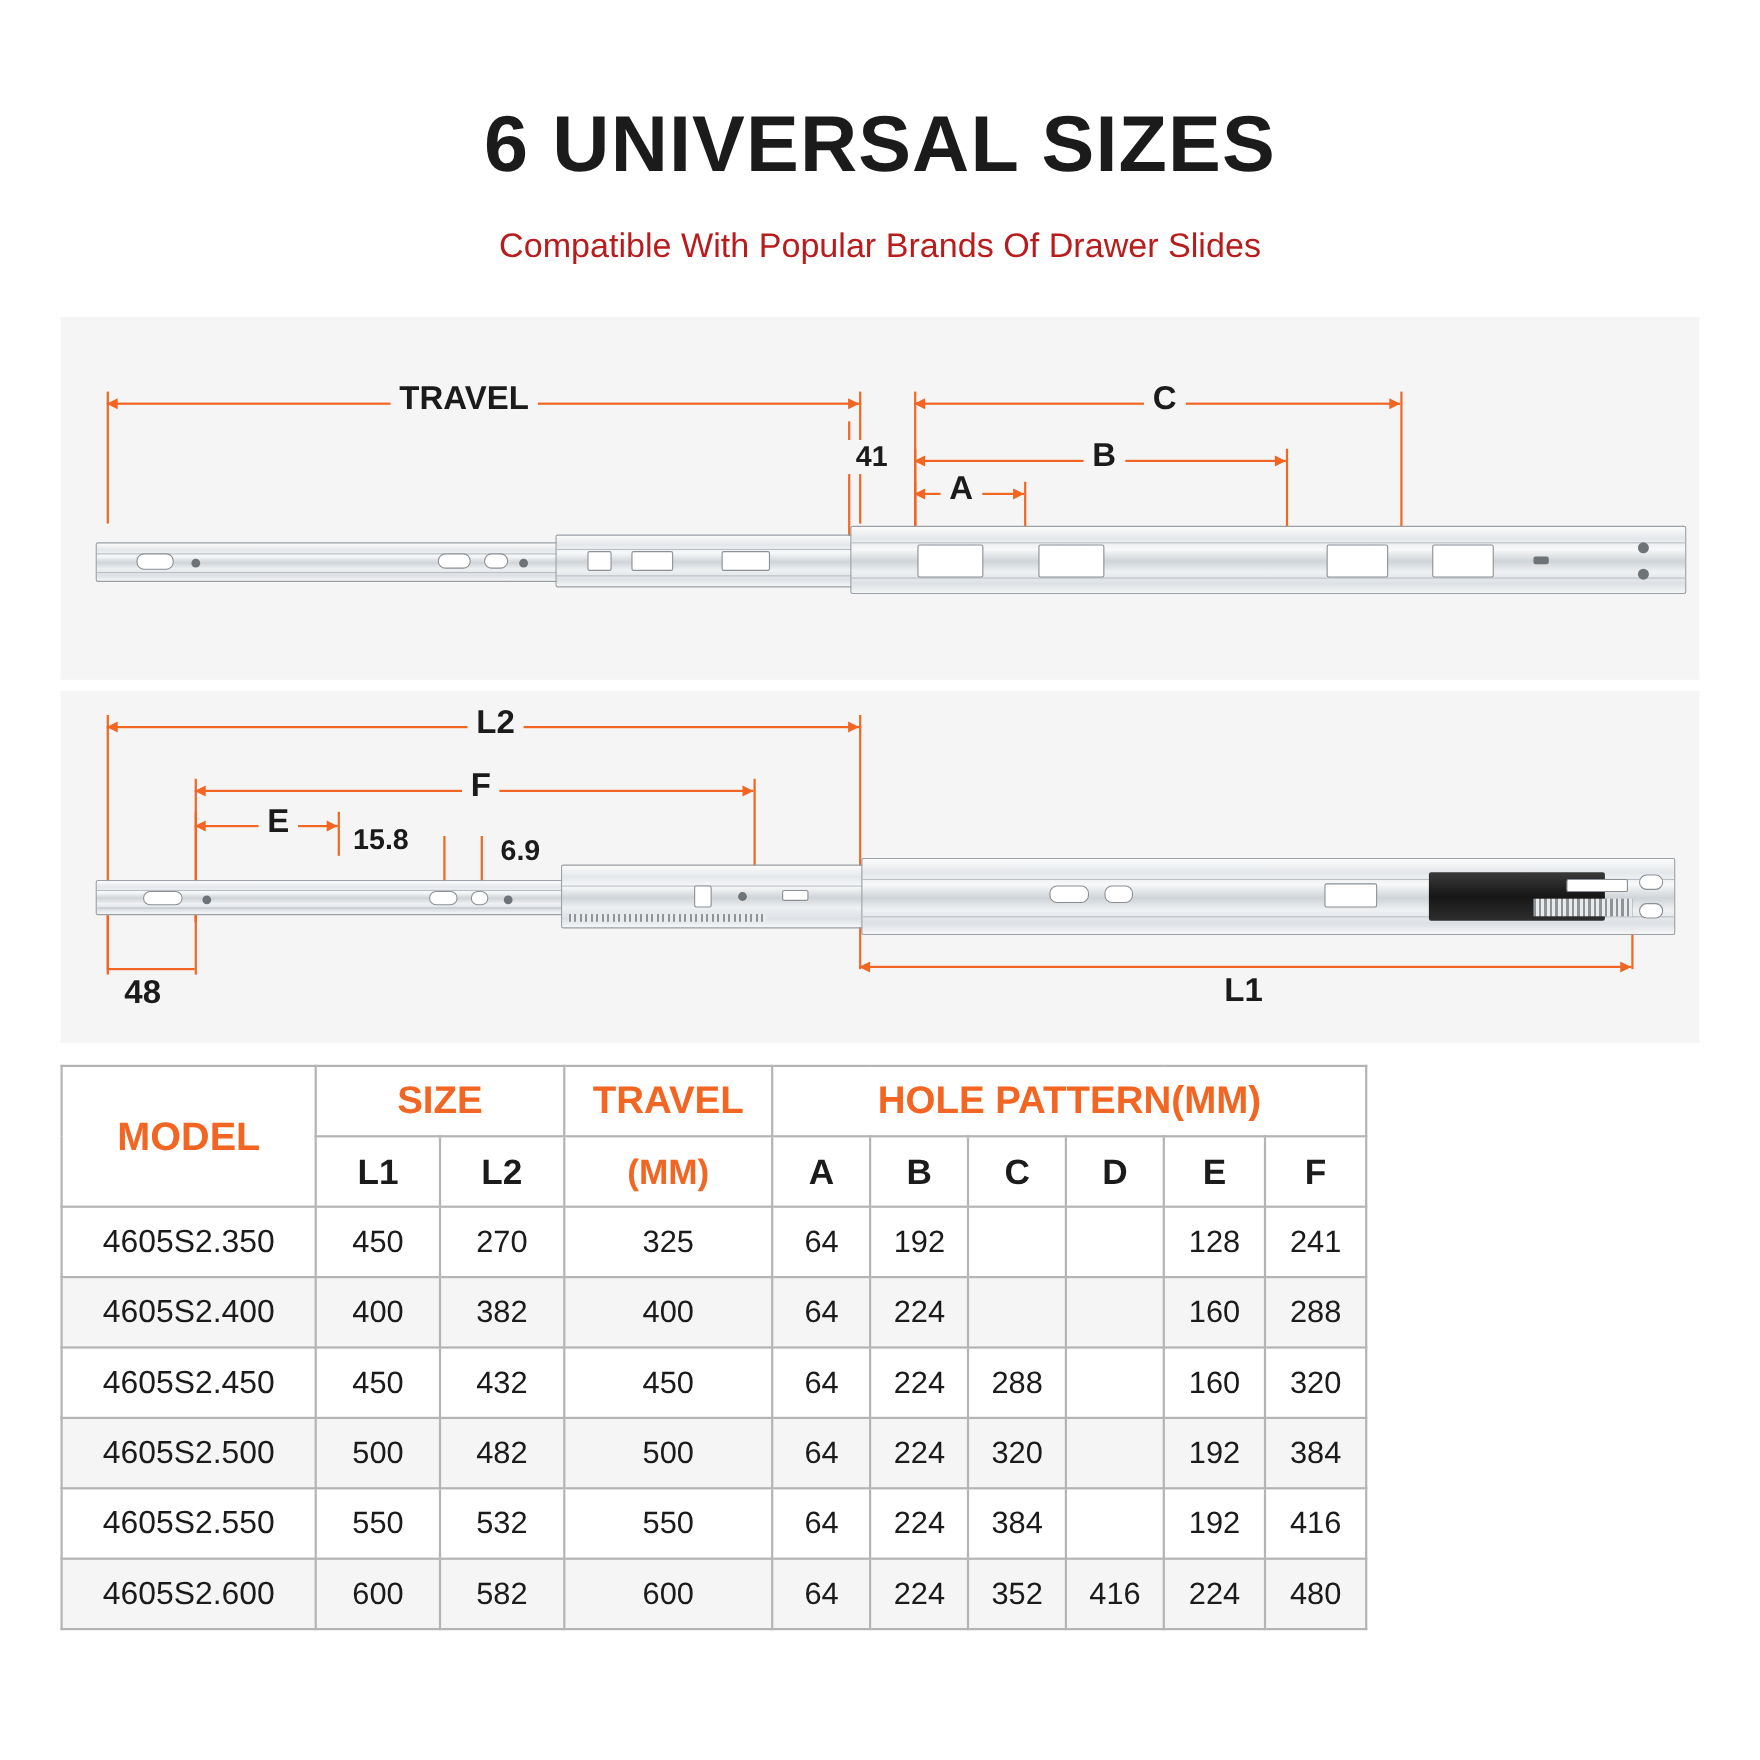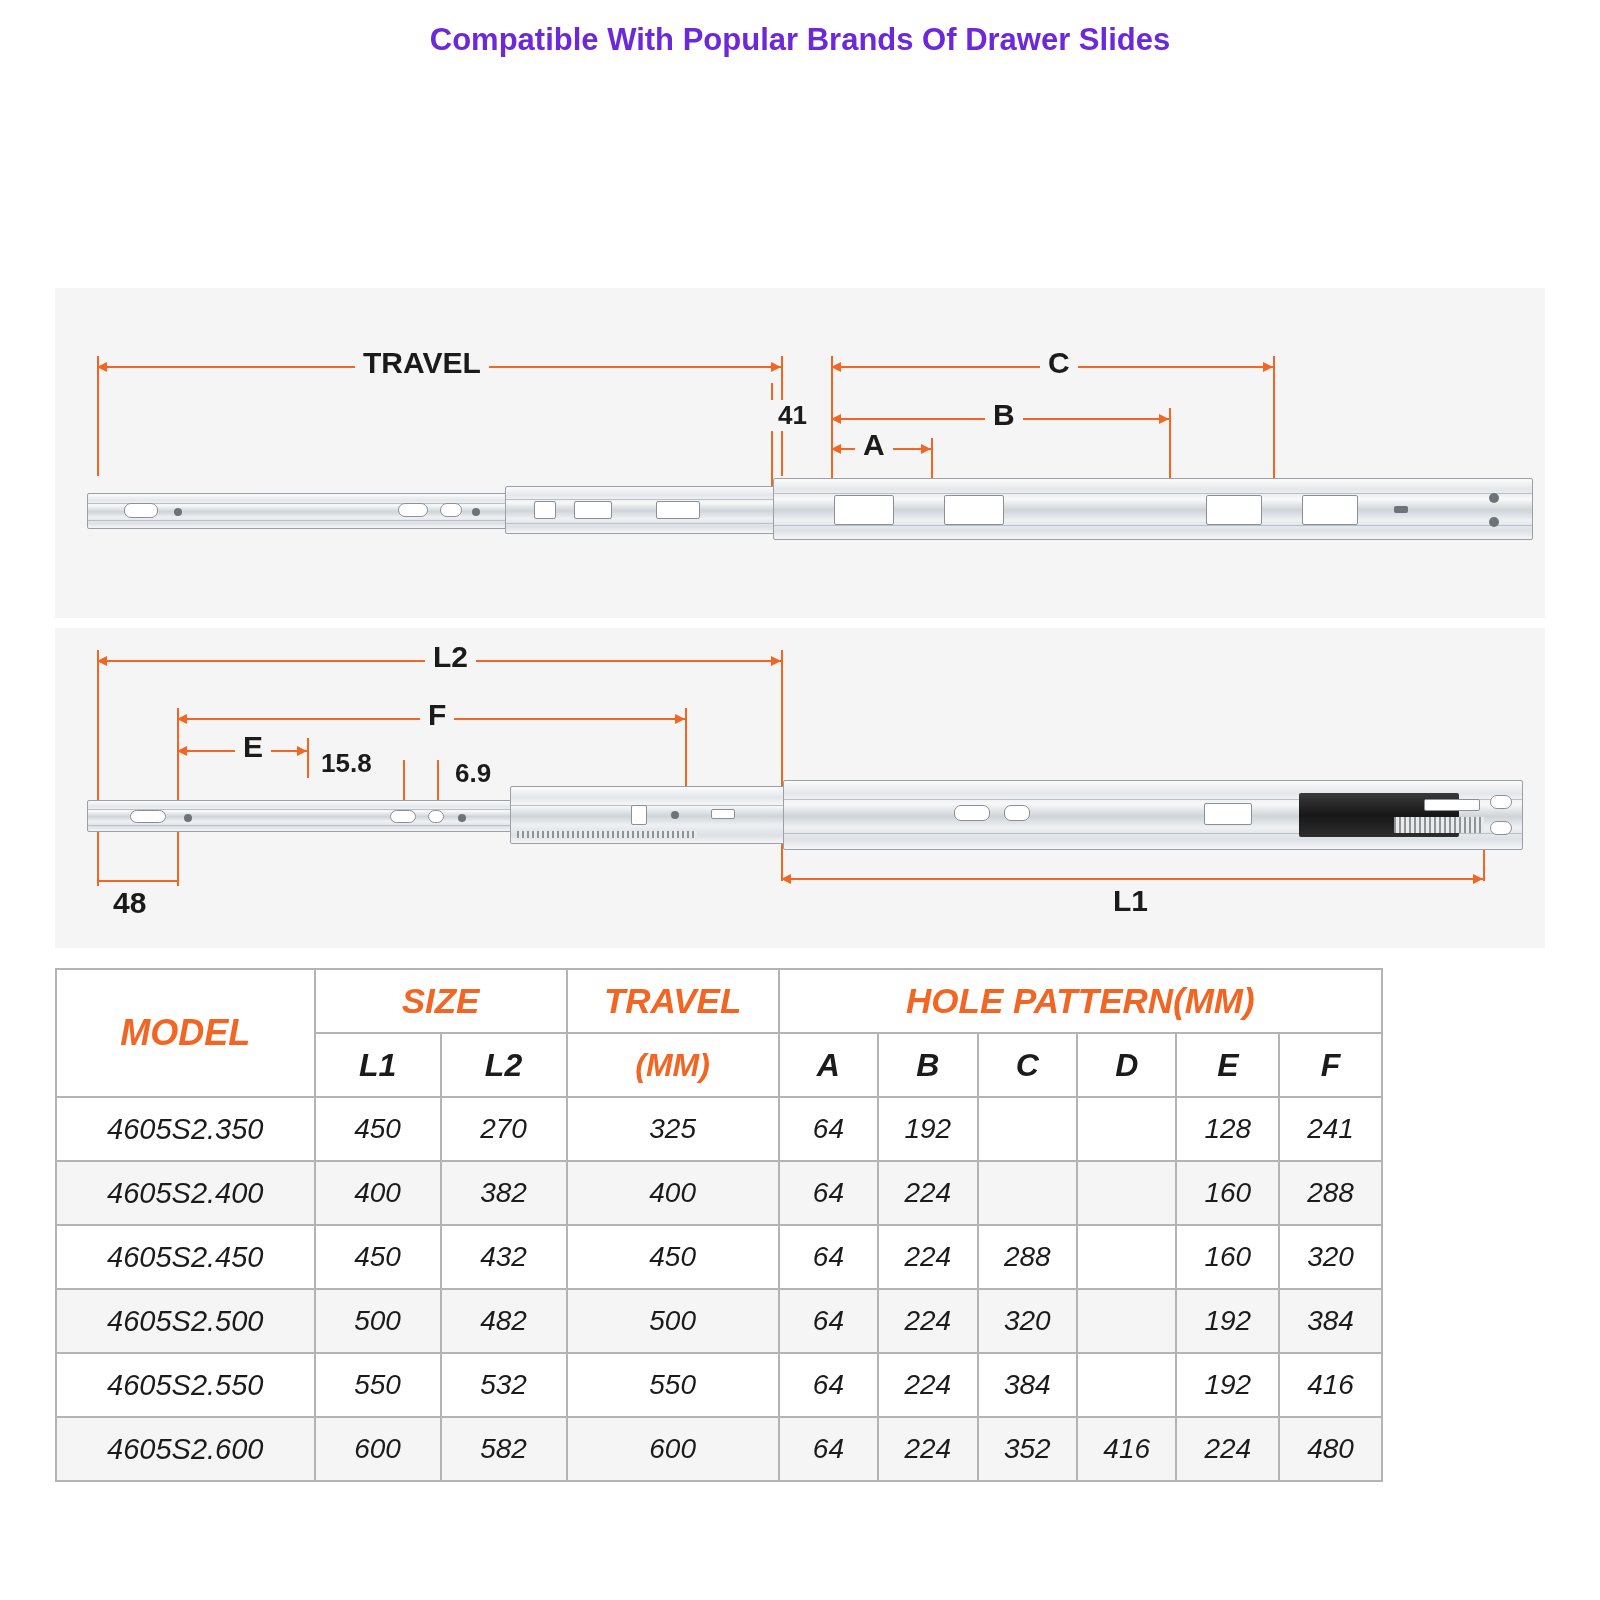--- a/index.html
+++ b/index.html
@@ -26,24 +26,24 @@
     font-size: 72px;
     font-weight: bold;
     letter-spacing: 1px;
     margin: 0;
     padding-top: 90px;
     color: #1b1b1b;
   }
   .subtitle {
     text-align: center;
     font-size: 31px;
-    color: #6d28d9;
-    margin: 0;
+    color: #b91c1c;
+    margin: 12px;
     padding-top: 22px;
-    font-weight: bold;
+    font-weight: normal;
   }
 
   
   .panel {
     position: absolute;
     background: #f5f5f5;
     left: 55px;
     width: 1490px;
   }
   #panel-top { top: 288px; height: 330px; }
@@ -125,22 +125,21 @@
     position: absolute;
     background: repeating-linear-gradient(to right,
       #8d9397 0px, #8d9397 2px, #e8eaec 2px, #e8eaec 5px);
   }
 
   
   .table-wrap {
     position: absolute;
     left: 55px;
     top: 968px;
-    width: 1328px;
-    font-style: italic;
+    width: 1188px;
   }
   table.spec {
     border-collapse: collapse;
     width: 100%;
     table-layout: fixed;
   }
   table.spec th, table.spec td {
     border: 2px solid #b4b4b4;
     text-align: center;
     font-size: 28px;
@@ -163,20 +162,21 @@
   }
   table.spec tbody tr:nth-child(even) td { background: #f5f5f5; }
   table.spec tbody tr:nth-child(odd) td { background: #ffffff; }
   table.spec tbody td.model-cell { font-size: 29px; }
 </style>
 </head>
 <body>
 
 <div class="page">
 
+  <h1 class="title">6 UNIVERSAL SIZES</h1>
   <p class="subtitle">Compatible With Popular Brands Of Drawer Slides</p>
 
   <div class="panel" id="panel-top">
     <div class="panel-inner">
 
       <div class="dim-vert" style="left:42px; top:68px; height:120px;"></div>
       <div class="dim-vert" style="left:726px; top:68px; height:120px;"></div>
       <div class="dim-line" style="left:42px; top:78px; width:686px;"></div>
       <div class="arrowL" style="left:42px; top:74px;"></div>
       <div class="arrowR" style="left:716px; top:74px;"></div>

